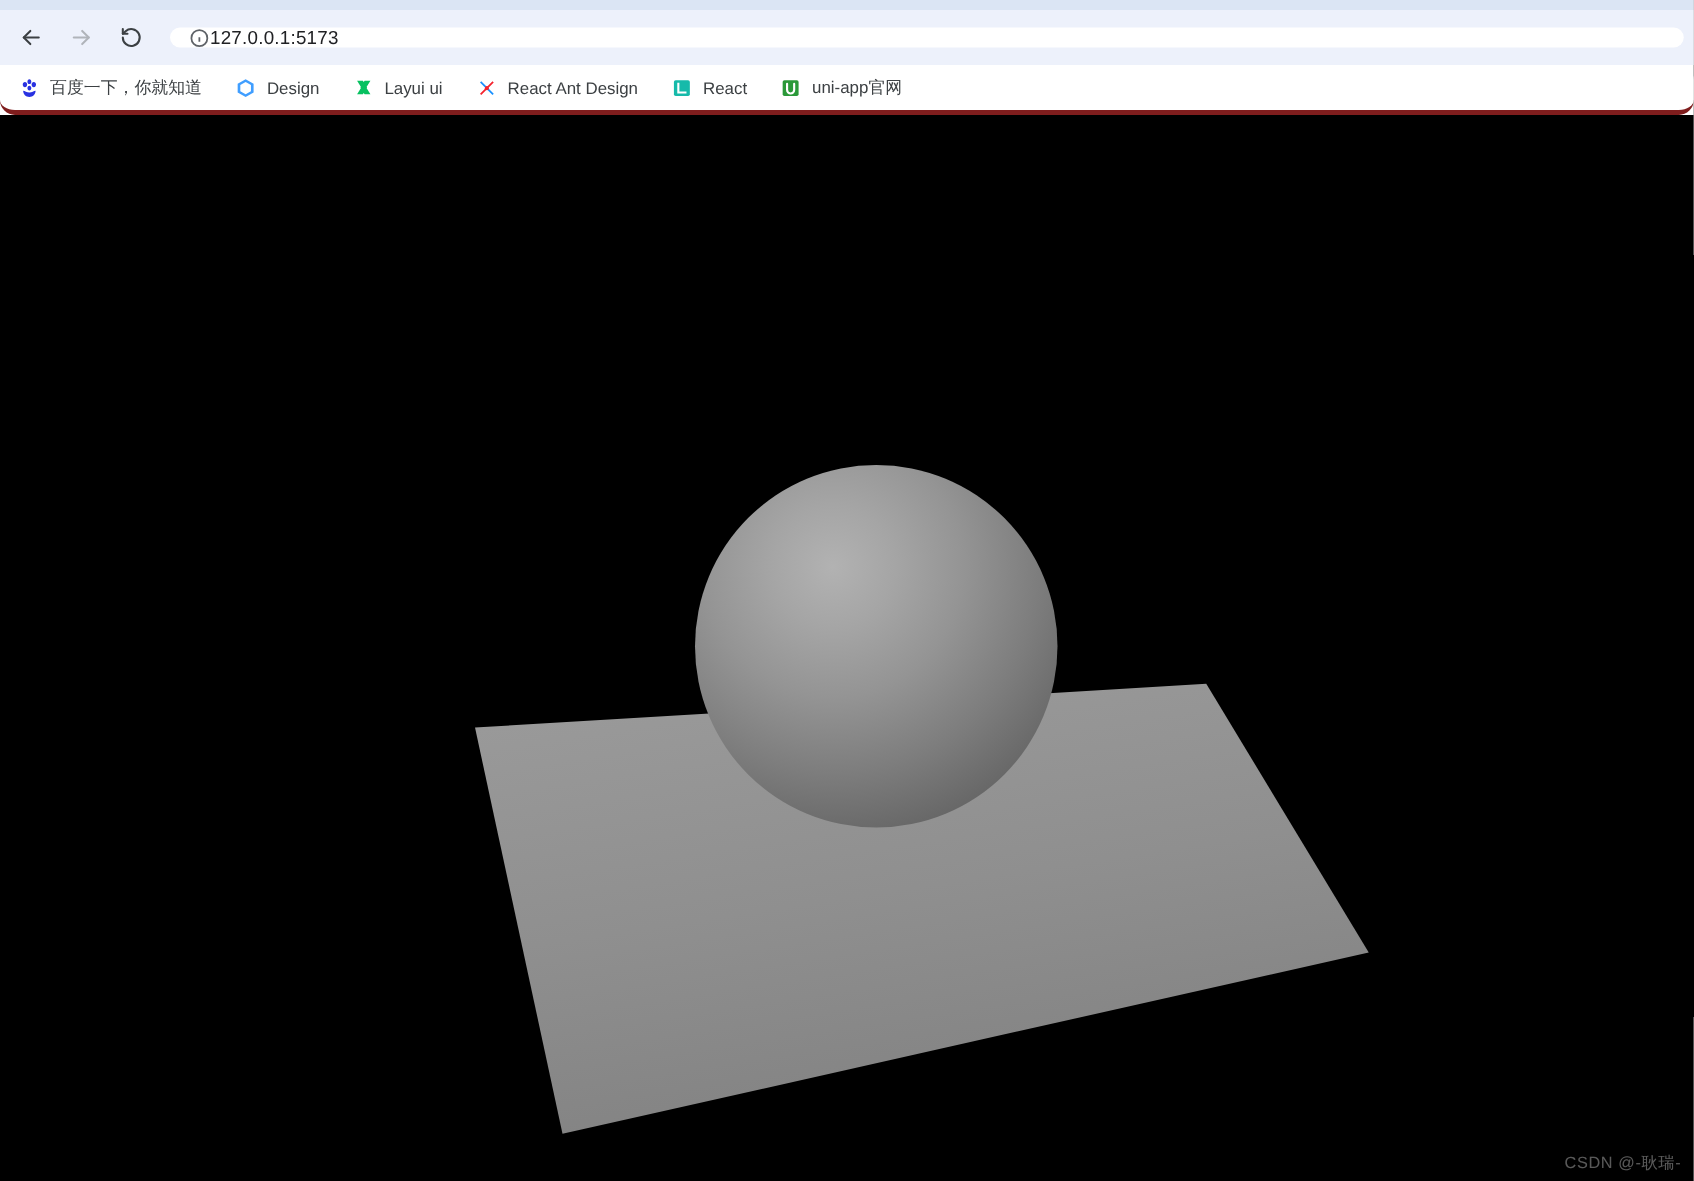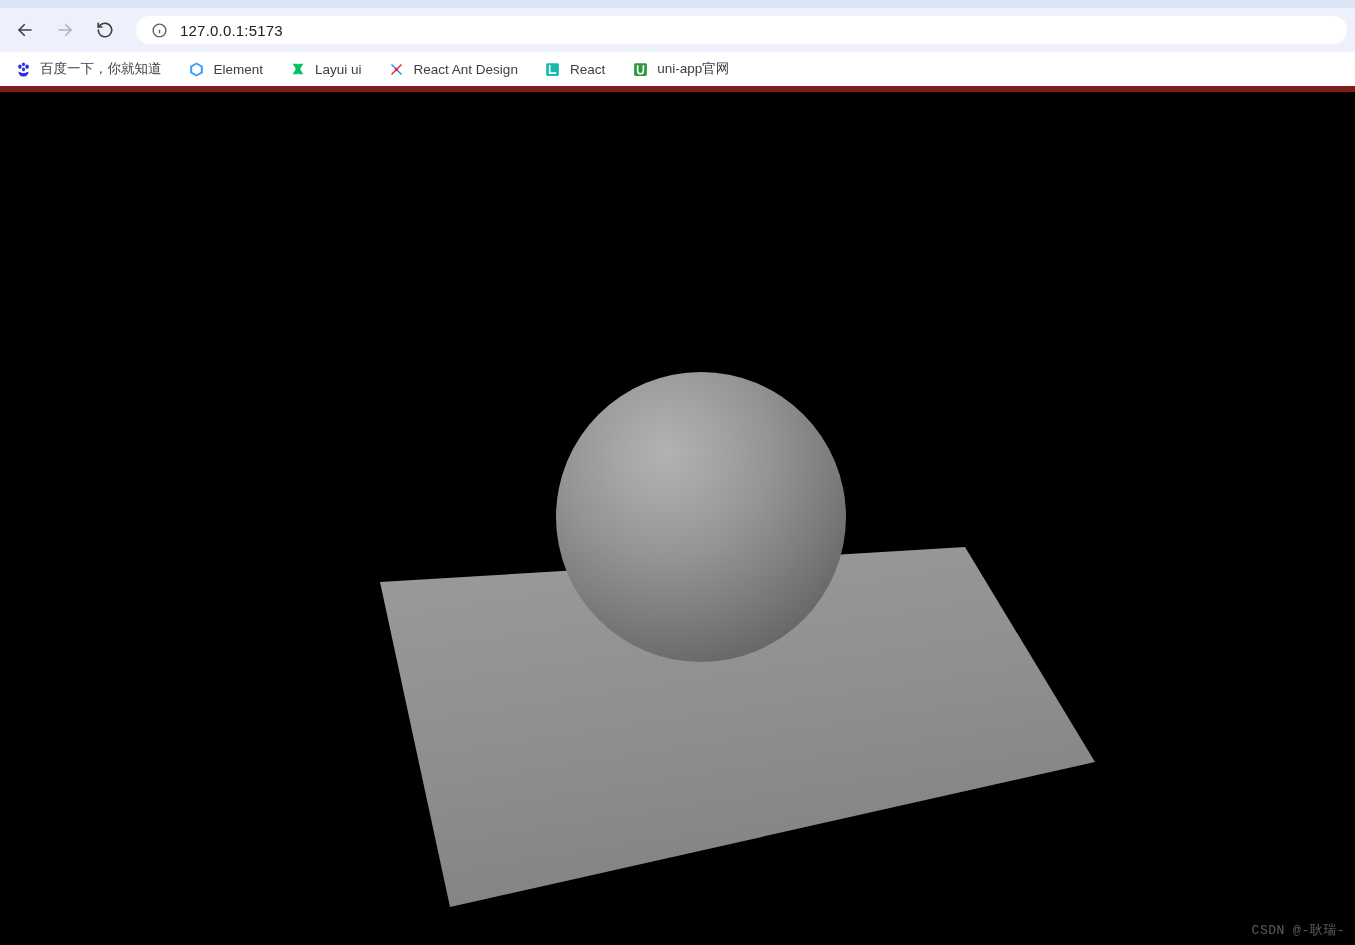--- a/index.html
+++ b/index.html
@@ -34,27 +34,27 @@
       align-items: center;
       justify-content: center;
       border-radius: 50%;
       flex-shrink: 0;
       color: #3c4043;
     }
     .nav-btn.disabled { color: #b0b4ba; }
     .nav-btn svg { width: 18px; height: 18px; }
     .address-bar {
       flex: 1;
-      height: 28px;
+      height: 16px;
       background: #ffffff;
       border-radius: 17px;
       display: flex;
       align-items: center;
       padding: 0 14px;
-      gap: 12px;
+      gap: 0;
       margin-left: 8px;
     }
     .site-info-icon {
       width: 18px; height: 18px;
       display:flex; align-items:center; justify-content:center;
       color:#5f6368;
     }
     .url-text {
       font-size: 15px;
       color: #202124;
@@ -62,21 +62,22 @@
     }
 
     
     .bookmarks {
       display: flex;
       align-items: center;
       height: 40px;
       background: #ffffff;
       padding: 0 14px;
       gap: 26px;
-      border-bottom: 6px solid #7f1d1d;
+      border-bottom: 4px solid #7f1d1d;
+      border-radius: 12px;
     }
     .bookmark {
       display: flex;
       align-items: center;
       gap: 8px;
       font-size: 13.5px;
       color: #3c4043;
       cursor: pointer;
       white-space: nowrap;
     }
@@ -121,21 +122,20 @@
     }
 
     
     .watermark {
       position: absolute;
       right: 10px;
       bottom: 6px;
       font-size: 13px;
       color: rgba(255,255,255,0.35);
       letter-spacing: .5px;
-      font-family: Liberation Mono, monospace;
     }
   </style>
 </head>
 <body>
 
 <div class="tab-strip"></div>
 
 <div class="toolbar">
   <div class="nav-btn">
     <svg viewBox="0 0 24 24" fill="none" stroke="currentColor" stroke-width="2.2" stroke-linecap="round" stroke-linejoin="round">
@@ -176,21 +176,21 @@
         </svg>
     </span>
     <span>百度一下，你就知道</span>
   </div>
   <div class="bookmark">
     <span class="bm-icon">
       <svg viewBox="0 0 24 24" width="17" height="17">
           <path fill="#409eff" d="M12 2l9 5v10l-9 5-9-5V7l9-5zm0 3L6 8.5v7L12 19l6-3.5v-7L12 5z"></path>
         </svg>
     </span>
-    <span>Element</span>
+    <span>Design</span>
   </div>
   <div class="bookmark">
     <span class="bm-icon">
       <svg viewBox="0 0 24 24" width="16" height="16">
           <path fill="#07c160" d="M4 4h7l5 8-5 8H4l5-8-5-8zm9 0h7l-5 8 5 8h-7l-5-8 5-8z"></path>
         </svg>
     </span>
     <span>Layui ui</span>
   </div>
   <div class="bookmark">

